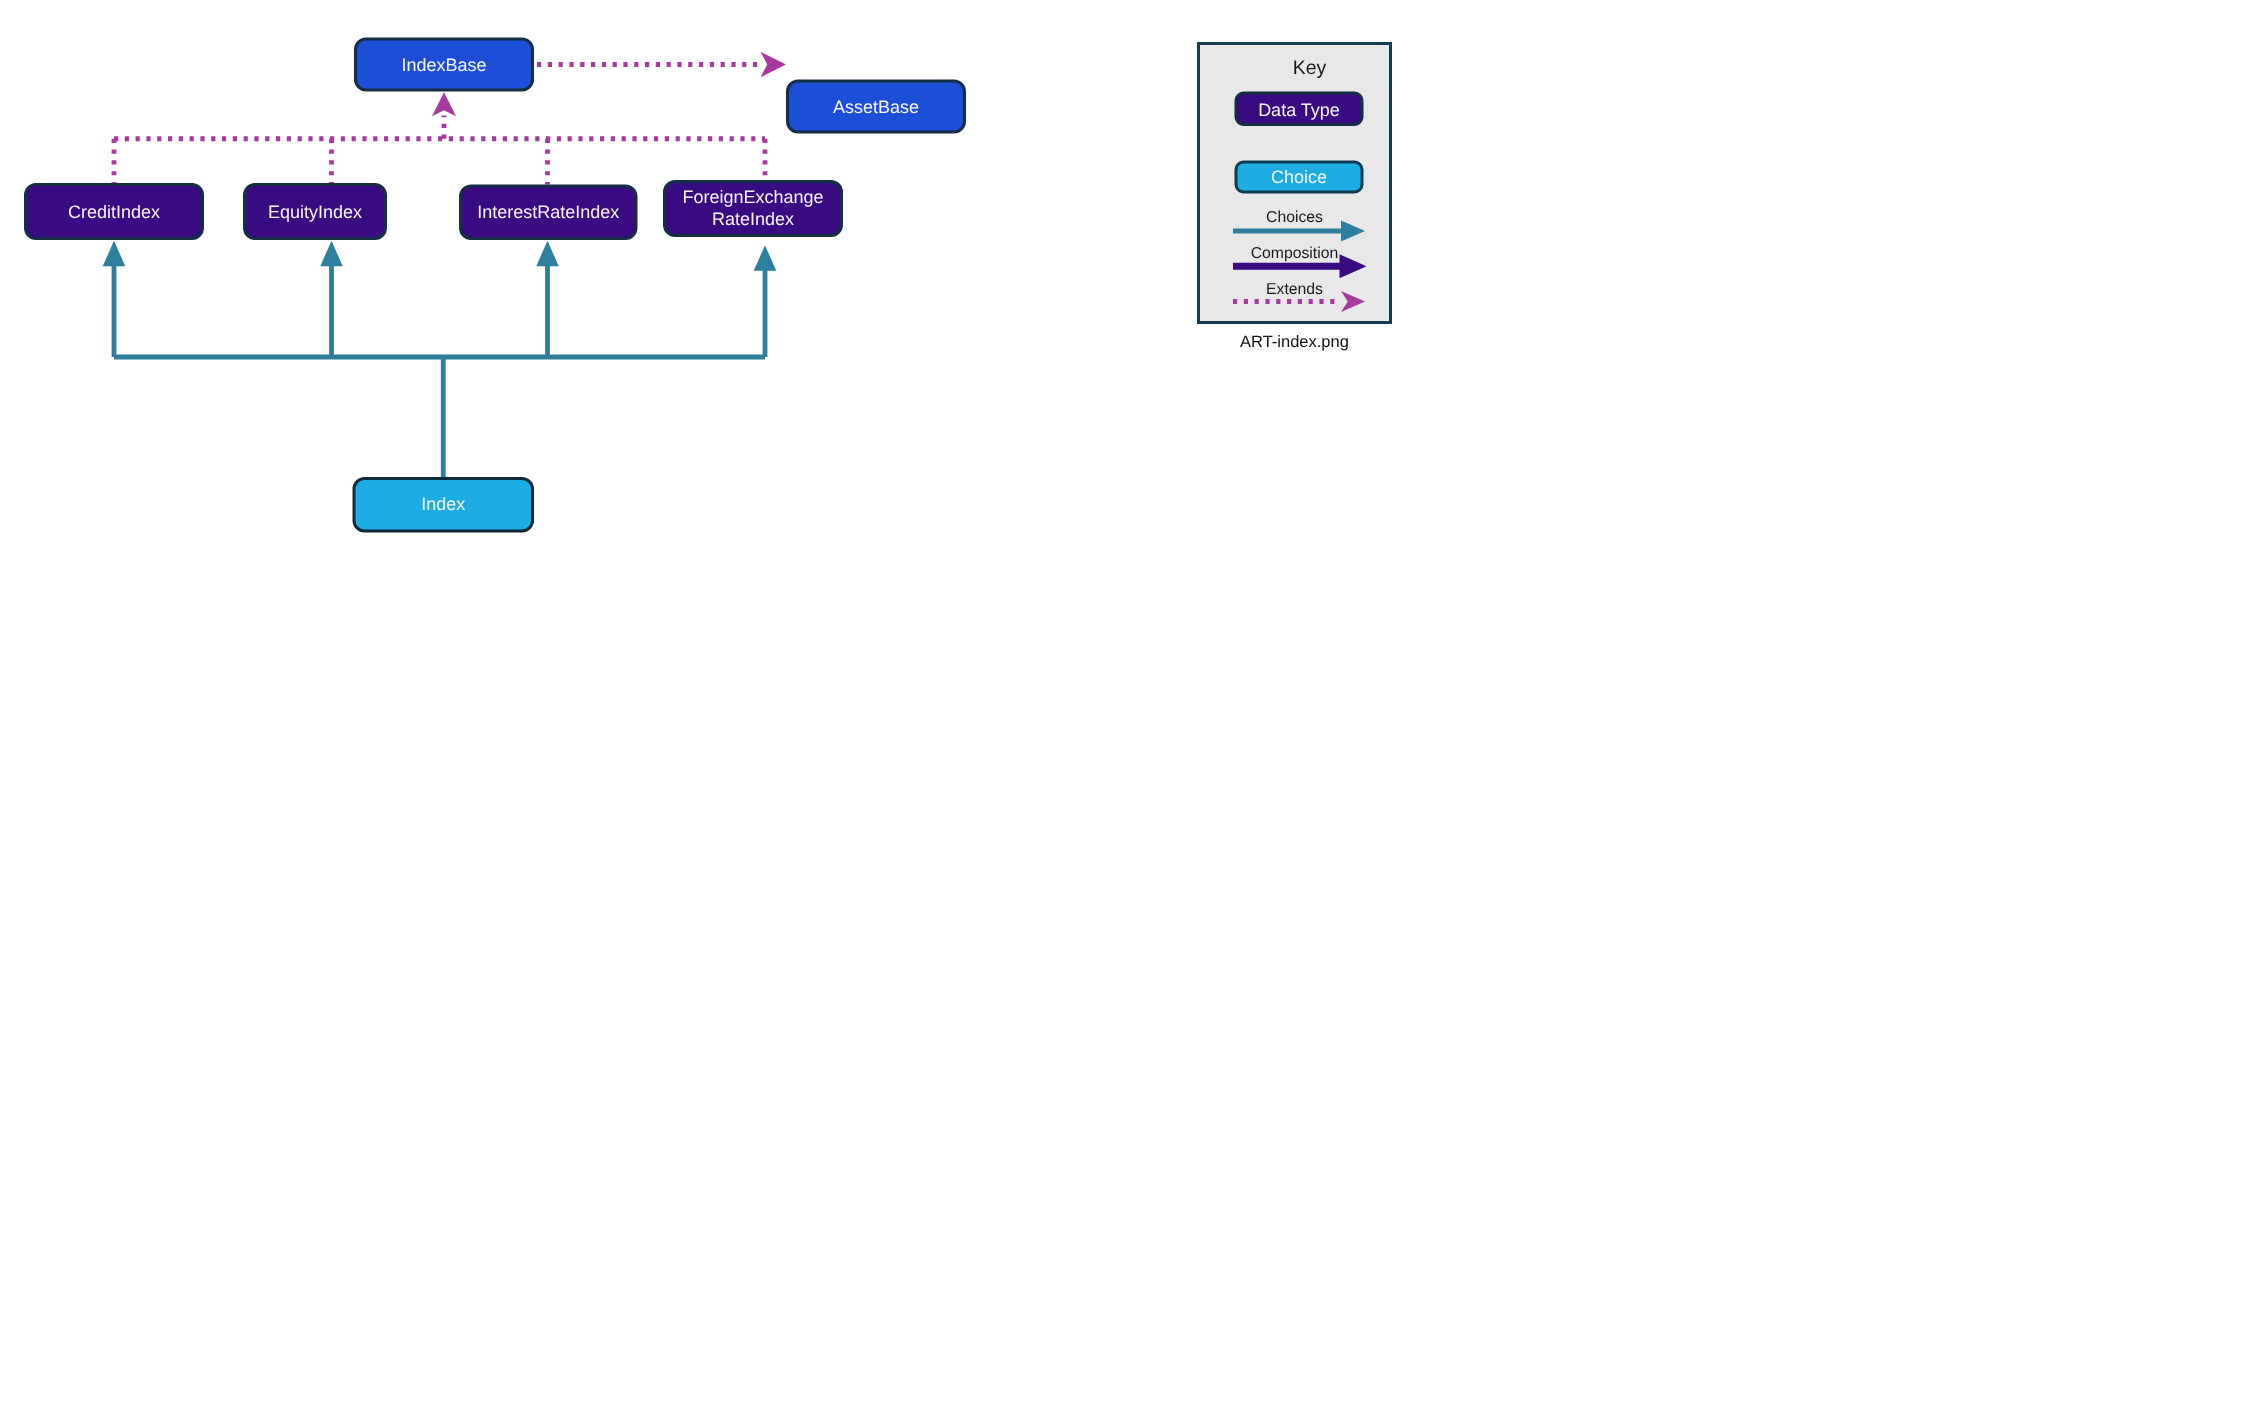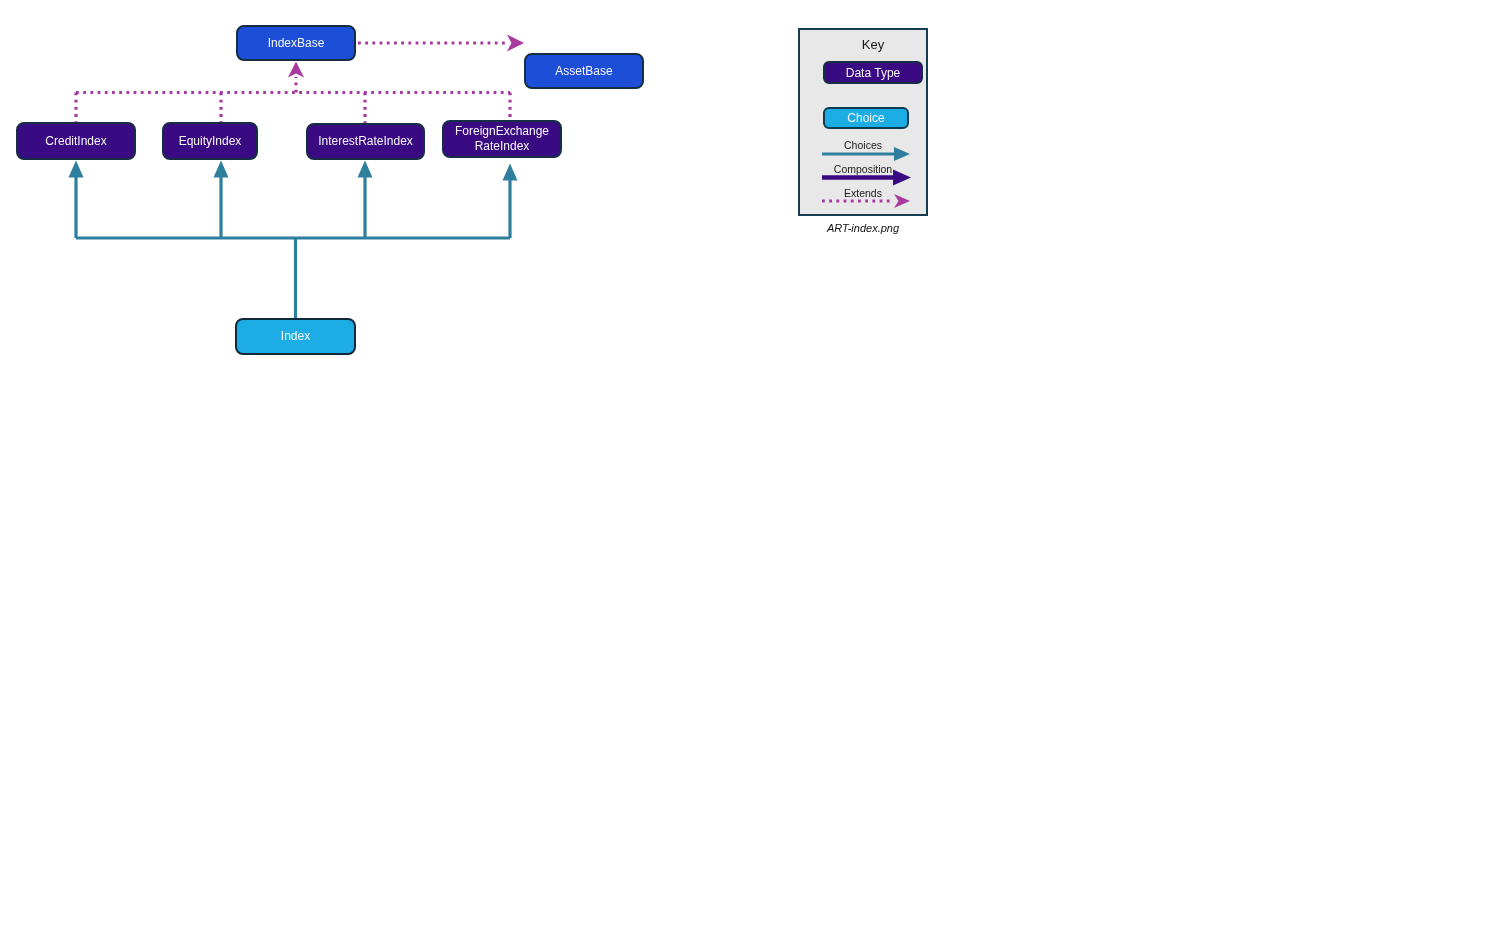--- a/index.html
+++ b/index.html
@@ -28,31 +28,31 @@
   }
   .key-title {
     position: absolute; top: 7px; left: 0; width: 100%;
     text-align: center; font-size: 13px; color: #1a1a1a; padding-left: 20px;
   }
   .key-node {
     position: absolute; display: flex; align-items: center; justify-content: center;
     border: 2px solid #152e44; border-radius: 6px;
     color: #f7f7f7; font-size: 12px;
   }
-  .key-datatype { left: 23px; top: 31px; width: 100px; height: 23px; background: #3a0a82; }
+  .key-datatype { left: 23px; top: 31px; width: 86px; height: 23px; background: #3a0a82; }
   .key-choice   { left: 23px; top: 77px; width: 86px; height: 22px; background: #1cade4; border-color: #0d3c50; }
   .key-arrow-label {
     position: absolute; left: 0; width: 100%; text-align: center;
     font-size: 10.5px; color: #1a1a1a;
   }
   .key-arrow-svg { position: absolute; left: 21px; }
 
   .caption {
     position: absolute; left: 798px; top: 222px; width: 130px;
-    text-align: center; font-style: italic; font-size: 11px; color: #111111;
+    text-align: center; font-size: 11px; color: #111111;
     z-index: 2;
   }
 
   .description {
     position: absolute; left: 550px; top: 252px; width: 388px;
     font-size: 15.5px; line-height: 22.4px; color: #3d3d3d; z-index: 2;
   }
   .seg-green { color: #1f5324; }
   .seg-green-bold { color: #1f5324; font-weight: 700; }
   .seg-dark { color: #3d3d3d; }

